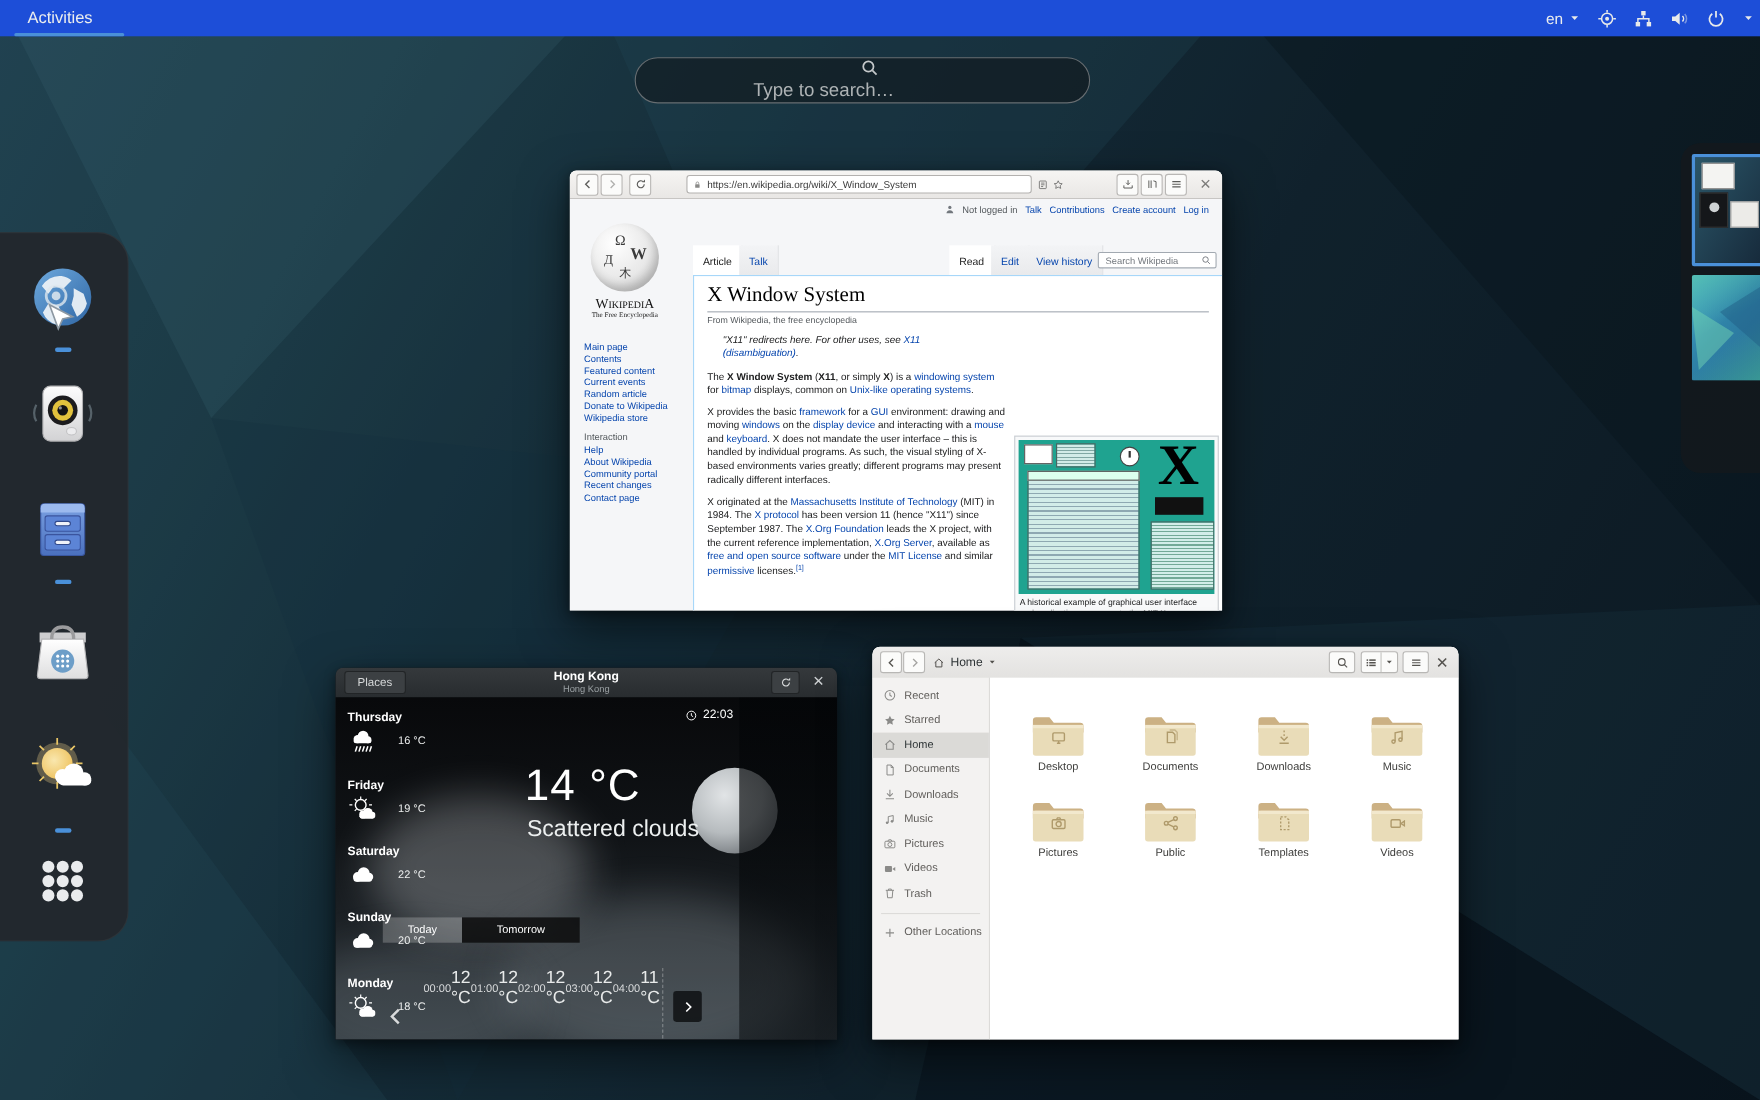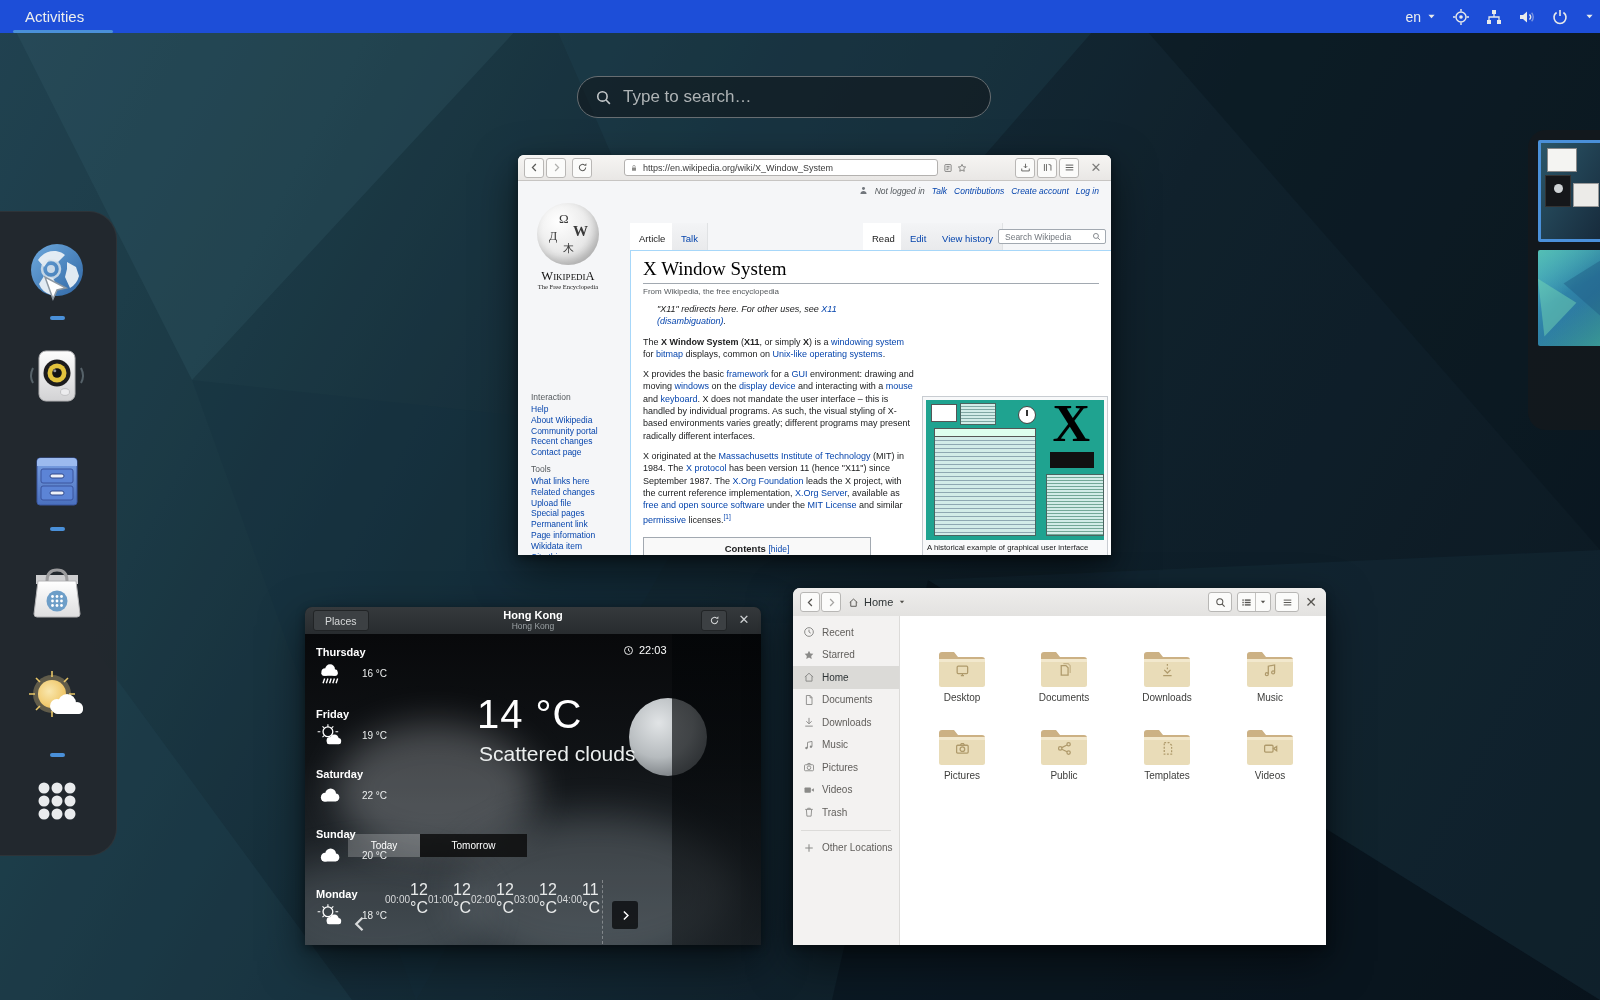--- a/index.html
+++ b/index.html
@@ -19,22 +19,22 @@
     display:flex;align-items:center;z-index:50;padding-left:11px;}
   #activities{position:relative;height:100%;display:flex;align-items:center;padding:0 14px;font-size:15px;cursor:pointer;}
   #activities .hotline{position:absolute;left:2px;bottom:0;width:100px;height:3px;background:#4a90d9;border-radius:2px;}
   #clock{position:absolute;left:0;right:0;text-align:center;font-weight:bold;font-size:14.5px;pointer-events:none;}
   #sysarea{margin-left:auto;display:flex;align-items:center;gap:15px;padding-right:16px;z-index:2;}
   #kbd{display:flex;align-items:center;gap:5px;font-size:14px;}
   .sysicon{width:18px;height:18px;color:#e8eaea;}
   .sysicon.small{width:11px;height:11px;}
 
   
-  #search-bar{position:absolute;left:577px;top:76px;width:414px;height:42px;border-radius:21px;
-    background:rgba(16,20,23,0.55);border:1px solid #676d71;display:flex;align-items:center;padding:0 4px 0 17px;box-sizing:border-box;}
+  #search-bar{position:absolute;left:577px;top:52px;width:414px;height:42px;border-radius:21px;
+    background:rgba(16,20,23,0.55);border:1px solid #676d71;display:flex;align-items:center;padding:0 4px 0 17px;box-sizing:border-box;flex-direction:column;}
   #search-bar svg{width:17px;height:17px;color:#c4c8ca;flex:none;}
   #search-input{flex:1;background:transparent;border:none;outline:none;color:#c9cdcf;font-size:17px;margin-left:9px;
     font-family:"Liberation Sans",sans-serif;}
   #search-input::placeholder{color:#aeb3b5;}
 
   
   #dash{position:absolute;left:0;top:211px;width:117px;height:645px;background:rgba(34,39,44,0.93);
     border-radius:0 28px 28px 0;border:1px solid rgba(255,255,255,0.05);border-left:none;box-sizing:border-box;}
   .dash-item{position:absolute;left:25px;width:64px;height:64px;cursor:pointer;}
   .run-dot{position:absolute;left:50px;width:15px;height:4px;border-radius:2px;background:#4a90d9;}
@@ -54,21 +54,21 @@
     display:flex;align-items:center;padding:0 5px;box-sizing:border-box;}
   #bw-urlbar svg{width:8px;height:8px;color:#8a8a88;flex:none;}
   #bw-url{font-size:9px;color:#3a3a3a;margin-left:5px;white-space:nowrap;}
   .bw-mini{width:14px;height:14px;display:flex;align-items:center;justify-content:center;color:#6a6a68;}
   .bw-mini svg{width:10px;height:10px;}
   #bw-right{margin-left:auto;display:flex;align-items:center;}
   #bw-close{width:18px;height:18px;display:flex;align-items:center;justify-content:center;color:#7c7c7a;font-size:13px;margin-left:6px;}
 
   
   #wiki{position:absolute;left:0;top:26px;right:0;bottom:0;background:#f5f6f8;font-size:9px;color:#202122;}
-  #wp-personal{position:absolute;top:5px;right:12px;display:flex;align-items:flex-start;gap:7px;font-size:8.5px;color:#54595d;font-style:italic;}
+  #wp-personal{position:absolute;top:5px;right:12px;display:flex;align-items:flex-start;gap:7px;font-size:8.5px;color:#54595d;}
   #wp-personal .plink{color:#0645ad;cursor:pointer;}
   #wp-personal svg{width:9px;height:9px;color:#72777d;}
   #wp-sidebar{position:absolute;left:0;top:0;width:112px;bottom:0;}
   #wp-logo{position:absolute;left:19px;top:22px;width:62px;height:62px;border-radius:50%;
     background:radial-gradient(circle at 35% 30%,#ffffff,#e8e8e8 55%,#c3c3c3 100%);
     box-shadow:inset -3px -5px 8px rgba(0,0,0,0.18);}
   #wp-logo span{position:absolute;font-family:"Liberation Serif",serif;color:#3a3a3a;}
   #wp-wordmark{position:absolute;left:0;top:88px;width:100px;text-align:center;font-family:"Liberation Serif",serif;
     font-variant:small-caps;font-size:12.5px;color:#111;}
   #wp-tagline{position:absolute;left:0;top:102px;width:100px;text-align:center;font-family:"Liberation Serif",serif;font-size:6.5px;color:#222;}
@@ -619,39 +619,36 @@
       <div id="wp-sidebar">
         <div id="wp-logo">
           <span style="left:22px;top:8px;font-size:13px;">Ω</span>
           <span style="left:36px;top:20px;font-size:15px;font-weight:bold;">W</span>
           <span style="left:12px;top:26px;font-size:12px;">Д</span>
           <span style="left:26px;top:38px;font-size:11px;">木</span>
         </div>
         <div id="wp-wordmark">WikipediA</div>
         <div id="wp-tagline">The Free Encyclopedia</div>
 
+        <div class="wp-nav" style="top:129px;">
+          <span class="wpl">Main page</span>
+          <span class="wpl">Contents</span>
+          <span class="wpl">Featured content</span>
+          <span class="wpl">Current events</span>
+          <span class="wpl">Random article</span>
+          <span class="wpl">Donate to Wikipedia</span>
+          <span class="wpl">Wikipedia store</span>
+        </div>
         <div class="wp-nav" style="top:211px;">
           <div class="wp-grouptitle">Interaction</div>
           <span class="wpl">Help</span>
           <span class="wpl">About Wikipedia</span>
           <span class="wpl">Community portal</span>
           <span class="wpl">Recent changes</span>
           <span class="wpl">Contact page</span>
-        </div>
-        <div class="wp-nav" style="top:283px;">
-          <div class="wp-grouptitle">Tools</div>
-          <span class="wpl">What links here</span>
-          <span class="wpl">Related changes</span>
-          <span class="wpl">Upload file</span>
-          <span class="wpl">Special pages</span>
-          <span class="wpl">Permanent link</span>
-          <span class="wpl">Page information</span>
-          <span class="wpl">Wikidata item</span>
-          <span class="wpl">Cite this page</span>
-
         </div>
       </div>
 
       <div id="wp-tabsrow">
         <div class="wp-tab sel" style="left:0;">
             <span>Article</span>
           </div>
         <div class="wp-tab" style="left:42px;">
             <span>Talk</span>
           </div>
@@ -673,28 +670,20 @@
       </div>
 
       <div id="wp-content">
         <div id="wp-title">X Window System</div>
         <div id="wp-sitesub">From Wikipedia, the free encyclopedia</div>
         <div id="wp-hatnote" class="wp-p" style="margin-left:14px;width:250px;"><span class="seg i">"X11" redirects here. For other uses, see </span><span class="seg ia">X11 (disambiguation)</span><span class="seg i">.</span></div>
         <div class="wp-p"><span class="seg ">The </span><span class="seg b">X Window System</span><span class="seg "> (</span><span class="seg b">X11</span><span class="seg ">, or simply </span><span class="seg b">X</span><span class="seg ">) is a </span><span class="seg a">windowing system</span><span class="seg "> for </span><span class="seg a">bitmap</span><span class="seg "> displays, common on </span><span class="seg a">Unix-like operating systems</span><span class="seg ">.</span></div>
         <div class="wp-p"><span class="seg ">X provides the basic </span><span class="seg a">framework</span><span class="seg "> for a </span><span class="seg a">GUI</span><span class="seg "> environment: drawing and moving </span><span class="seg a">windows</span><span class="seg "> on the </span><span class="seg a">display device</span><span class="seg "> and interacting with a </span><span class="seg a">mouse</span><span class="seg "> and </span><span class="seg a">keyboard</span><span class="seg ">. X does not mandate the user interface – this is handled by individual programs. As such, the visual styling of X-based environments varies greatly; different programs may present radically different interfaces.</span></div>
         <div class="wp-p"><span class="seg ">X originated at the </span><span class="seg a">Massachusetts Institute of Technology</span><span class="seg "> (MIT) in 1984. The </span><span class="seg a">X protocol</span><span class="seg "> has been version 11 (hence "X11") since September 1987. The </span><span class="seg a">X.Org Foundation</span><span class="seg "> leads the X project, with the current reference implementation, </span><span class="seg a">X.Org Server</span><span class="seg ">, available as </span><span class="seg a">free and open source software</span><span class="seg "> under the </span><span class="seg a">MIT License</span><span class="seg "> and similar </span><span class="seg a">permissive</span><span class="seg "> licenses.</span><span class="seg sup">[1]</span></div>
 
-        <div id="wp-toc">
-          <div class="toc-head">
-            <b>Contents</b>
-            <span class="hide">[hide]</span>
-          </div>
-          <div class="toc-item"><span class="num">1</span><span class="lab">Purpose and abilities</span></div>
-
-        </div>
 
         <div id="wp-infobox">
           <div id="twm-shot">
             <div class="w" style="left:5px;top:4px;width:24px;height:16px;"></div>
             <div class="lines" style="left:34px;top:3px;width:34px;height:20px;"></div>
             <div id="twm-clock"></div>
             <div id="twm-x">X</div>
             <div class="lines" style="left:8px;top:28px;width:100px;height:106px;background:repeating-linear-gradient(#fff 0 3px,#aab 3px 4px);"></div>
             <div class="w" style="left:8px;top:28px;width:100px;height:7px;background:#dfe;border-bottom:1px solid #555;"></div>
             <div id="twm-load"></div>

